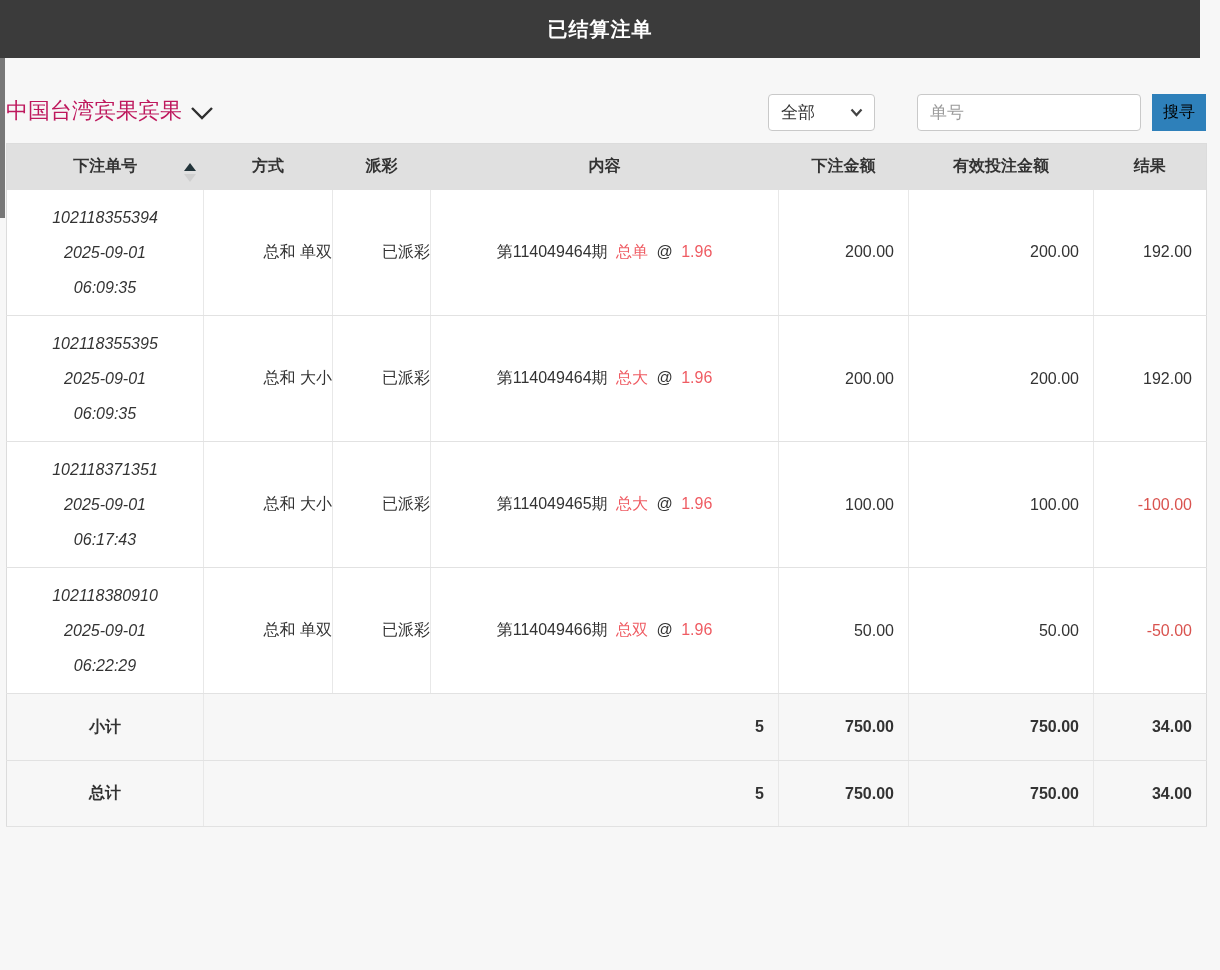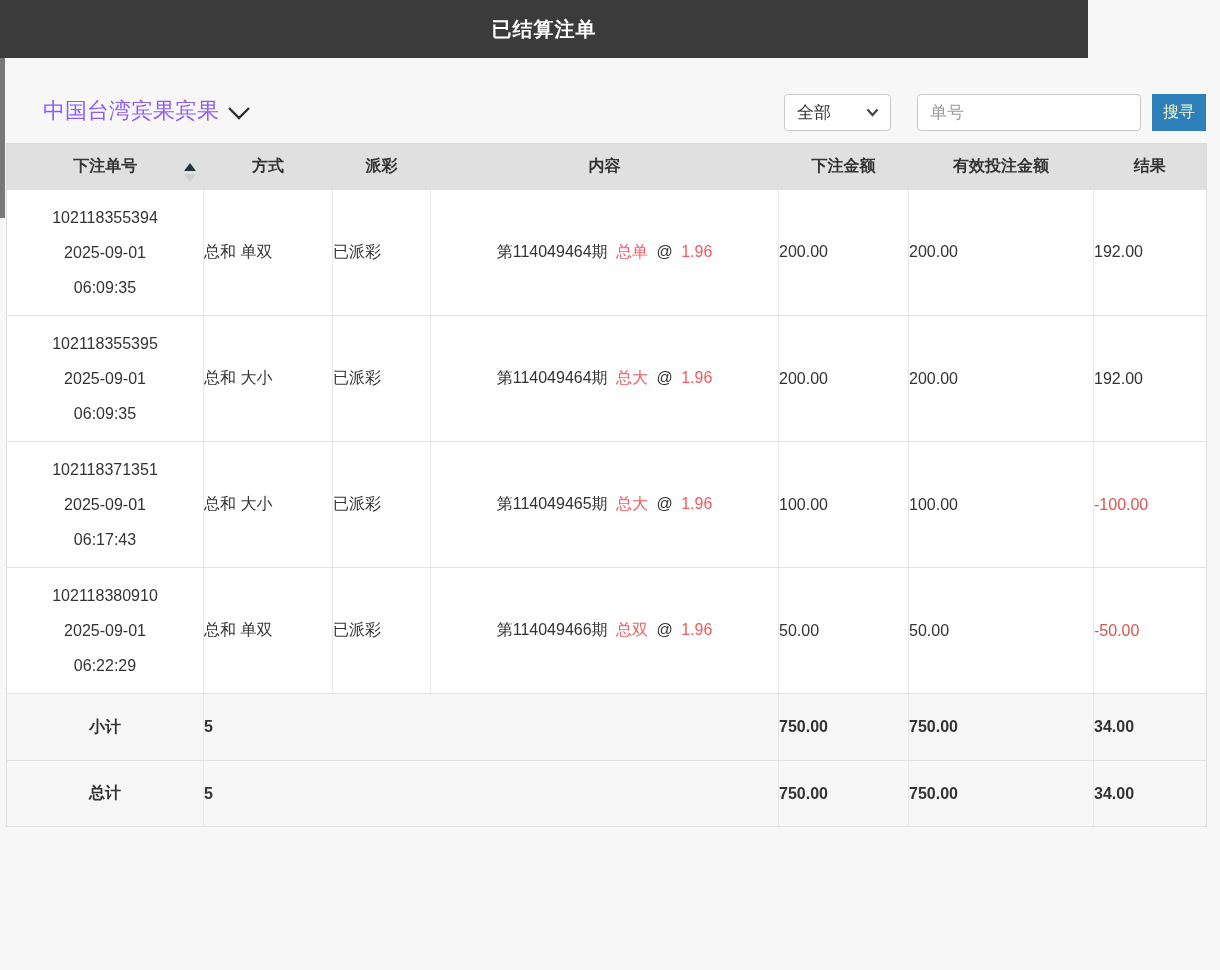--- a/index.html
+++ b/index.html
@@ -1,59 +1,59 @@
 <!DOCTYPE html>
 <html><head>
 <meta charset="utf-8">
 <style>
   * { margin:0; padding:0; box-sizing:border-box; }
   html,body { width:1220px; height:970px; overflow:hidden;
     font-family:"Liberation Sans","DejaVu Sans",sans-serif; background:#f7f7f7; color:#333; }
   .stage { position:relative; width:1220px; height:970px; }
 
   
-  .titlebar { position:absolute; left:0; top:0; width:1088px; height:58px;
+  .titlebar { position:absolute; left:0; top:0; width:1200px; height:58px;
     background:#3b3b3b; display:flex; align-items:center; justify-content:center; }
   .titlebar .t { color:#fff; font-size:20px; font-weight:bold; letter-spacing:1px; }
 
   
   .lscroll { position:absolute; left:0; top:58px; width:5px; height:160px; background:#787878; }
 
   
   .game-sel { position:absolute; left:6px; top:96px; display:flex; align-items:center;
-    font-size:22px; color:#8b5cf6; cursor:pointer;padding-left:37px; }
+    font-size:22px; color:#be185d; cursor:pointer; }
   .game-sel svg { margin-left:8px; margin-top:4px; }
-  .filter-select-wrap { position:absolute; left:784px; top:94px; width:104px; height:37px; }
+  .filter-select-wrap { position:absolute; left:768px; top:94px; width:104px; height:37px; }
   select.filter { width:107px; height:37px; -webkit-appearance:none; appearance:none;
     border:1px solid #c9c9c9; border-radius:4px; background:#fff; font-size:17px; color:#333;
     padding:0 28px 0 12px; font-family:inherit; }
   .filter-select-wrap svg { position:absolute; right:9px; top:14px; pointer-events:none; }
   input.order { position:absolute; left:917px; top:94px; width:224px; height:37px;
     border:1px solid #c9c9c9; border-radius:4px; background:#fff; font-size:17px; color:#4c1d95;
     padding:0 12px; font-family:inherit; }
   input.order::placeholder { color:#9b9b9b; opacity:1; }
   .search-btn { position:absolute; left:1152px; top:94px; width:54px; height:37px;
-    background:#2e80ba; color:#fef9c3; border:none; font-size:16px; cursor:pointer;
+    background:#2e80ba; color:#000000; border:none; font-size:16px; cursor:pointer;
     font-family:Liberation Serif, serif; }
 
   
   table.bets { position:absolute; left:6px; top:143px; width:1200px; border-collapse:collapse;
     table-layout:fixed; background:#fff; border:1px solid #dcdcdc; }
   table.bets th { height:46px; background:#e0e0e0; font-size:16px; font-weight:bold;
     color:#333; text-align:center; position:relative; }
   table.bets td { border-right:1px solid #e8e8e8; border-bottom:1px solid #e2e2e2;
     font-size:16px; vertical-align:middle; background:#fff; }
   table.bets td:last-child { border-right:none; }
   tr.data-row td { height:126px; }
   .c-order { text-align:center; }
-  .c-order div { line-height:35px; }
-  .c-center { text-align:left; }
+  .c-order div { line-height:35px;font-style:italic; }
+  .c-center { text-align:right; }
   .c-content { text-align:center; }
   .c-content span { margin:0 2px; }
-  .c-num { text-align:left; padding-right:14px; }
+  .c-num { text-align:right; padding-right:14px; }
   .red { color:#ef5c63; }
   .amount.neg { color:#d9534f; }
 
   
   .sort-ic { position:absolute; right:8px; top:19px; display:flex; flex-direction:column;
     align-items:center; cursor:pointer; }
   .tri-up { width:0; height:0; border-left:6px solid transparent; border-right:6px solid transparent;
     border-bottom:8px solid #22343a; }
   .tri-down { width:0; height:0; border-left:6px solid transparent; border-right:6px solid transparent;
     border-top:8px solid #cfcfcf; margin-top:3px; }

